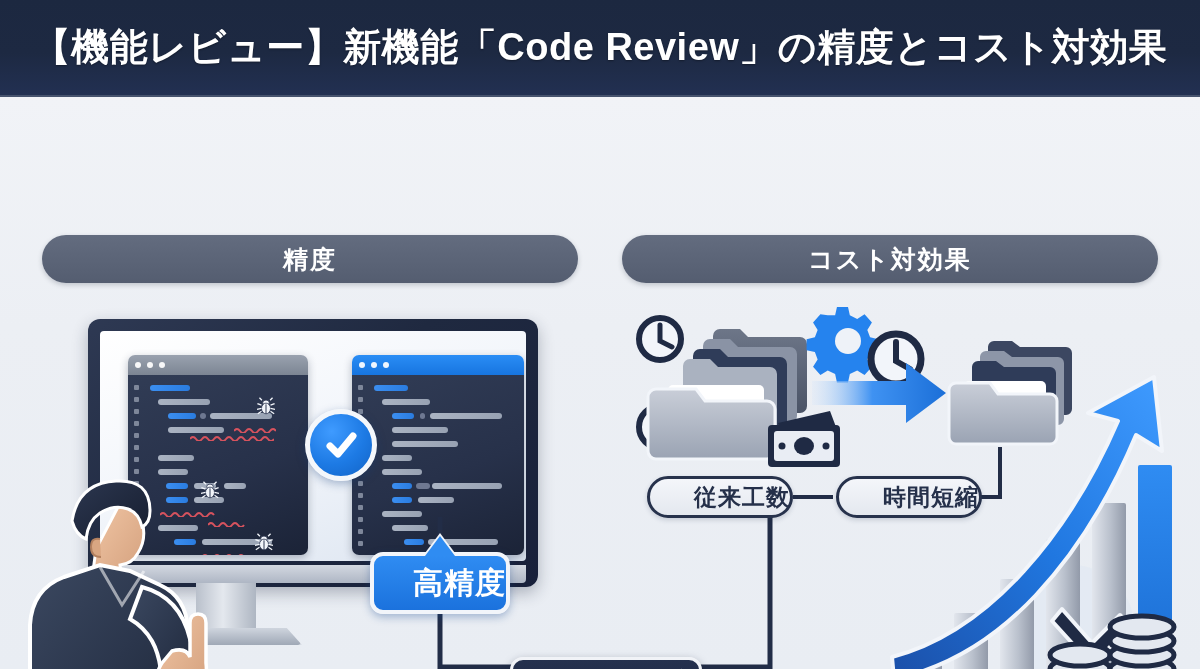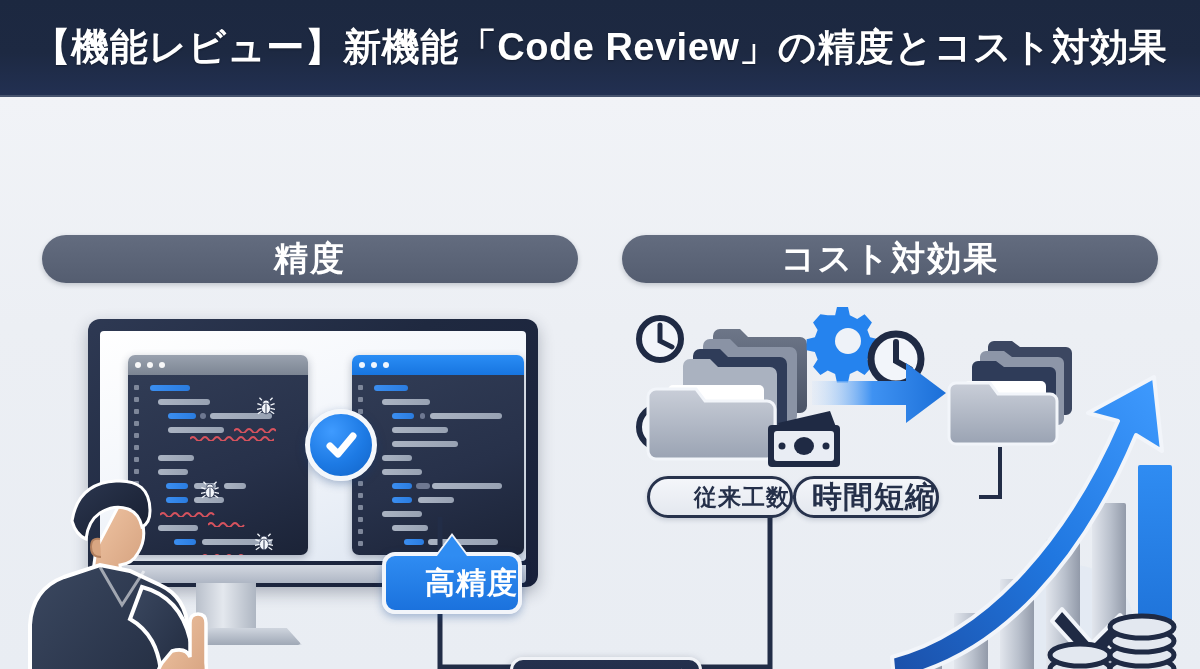--- a/index.html
+++ b/index.html
@@ -27,21 +27,21 @@
   .canvas{ position:absolute; left:0; top:97px; width:1200px; height:572px;
            background:linear-gradient(180deg,#f1f3f7 0%,#eceff4 40%,#e9edf3 100%); }
 
   
   .sec-head{
     position:absolute; height:48px; border-radius:24px;
     background:linear-gradient(180deg,#636c7f 0%,#545d70 100%);
     display:flex; align-items:center; justify-content:center;
     box-shadow:0 2px 5px rgba(30,40,60,.22);
   }
-  .sec-head span{ color:#fff; font-size:34px; font-weight:bold; letter-spacing:2px; }
+  .sec-head span{ color:#fff; font-size:25px; font-weight:bold; letter-spacing:2px; }
   #sec-left { left:42px;  top:138px; width:536px; }
   #sec-right{ left:622px; top:138px; width:536px; }
 
   
   .monitor{ position:absolute; left:88px; top:222px; width:450px; height:268px; }
   .mon-bezel{
     position:absolute; inset:0; border-radius:12px;
     background:linear-gradient(140deg,#2e3953 0%,#1f2940 45%,#18203a 100%);
     box-shadow:0 6px 16px rgba(25,35,60,.30);
   }
@@ -114,32 +114,31 @@
   }
   .pill-dark{
     border-radius:13px; background:linear-gradient(180deg,#25314e,#1c2540);
     color:#fff; border:3px solid #f1f3f7;
     box-shadow:0 3px 8px rgba(20,30,55,.35);
   }
   .pill-blue{
     border-radius:13px; background:linear-gradient(180deg,#2f8cf2,#1b72dd);
     color:#fff; border:4px solid #f2f5fa;
     box-shadow:0 3px 9px rgba(20,70,140,.35);
-    margin-left:12px;
   }
   .pill-blue .nub{
     position:absolute; top:-20px; left:50%; margin-left:-15px;
     width:0; height:0; border-left:15px solid transparent;
     border-right:15px solid transparent; border-bottom:20px solid #2f8cf2;
     filter:drop-shadow(0 -3px 0 #f2f5fa);
   }
   #pill-kousei   { left:370px; top:455px; width:140px; height:62px; font-size:30px; letter-spacing:1px; z-index:9; }
   #pill-kaihatsu { left:510px; top:560px; width:192px; height:56px; font-size:30px; letter-spacing:1px; z-index:9; }
   #pill-juurai   { left:647px; top:379px; width:146px; height:42px; font-size:23px; letter-spacing:1px; z-index:9; }
-  #pill-jikan    { left:793px; top:379px; width:146px; height:42px; font-size:30px; letter-spacing:1px; z-index:9; }
+  #pill-jikan    { left:836px; top:379px; width:146px; height:42px; font-size:23px; letter-spacing:1px; z-index:9; }
 
   
   .conn{ position:absolute; background:none; border-color:#222d47; z-index:4; }
 
   
   .rside{ position:absolute; left:620px; top:200px; width:570px; height:420px; }
 </style>
 </head>
 <body>
 

